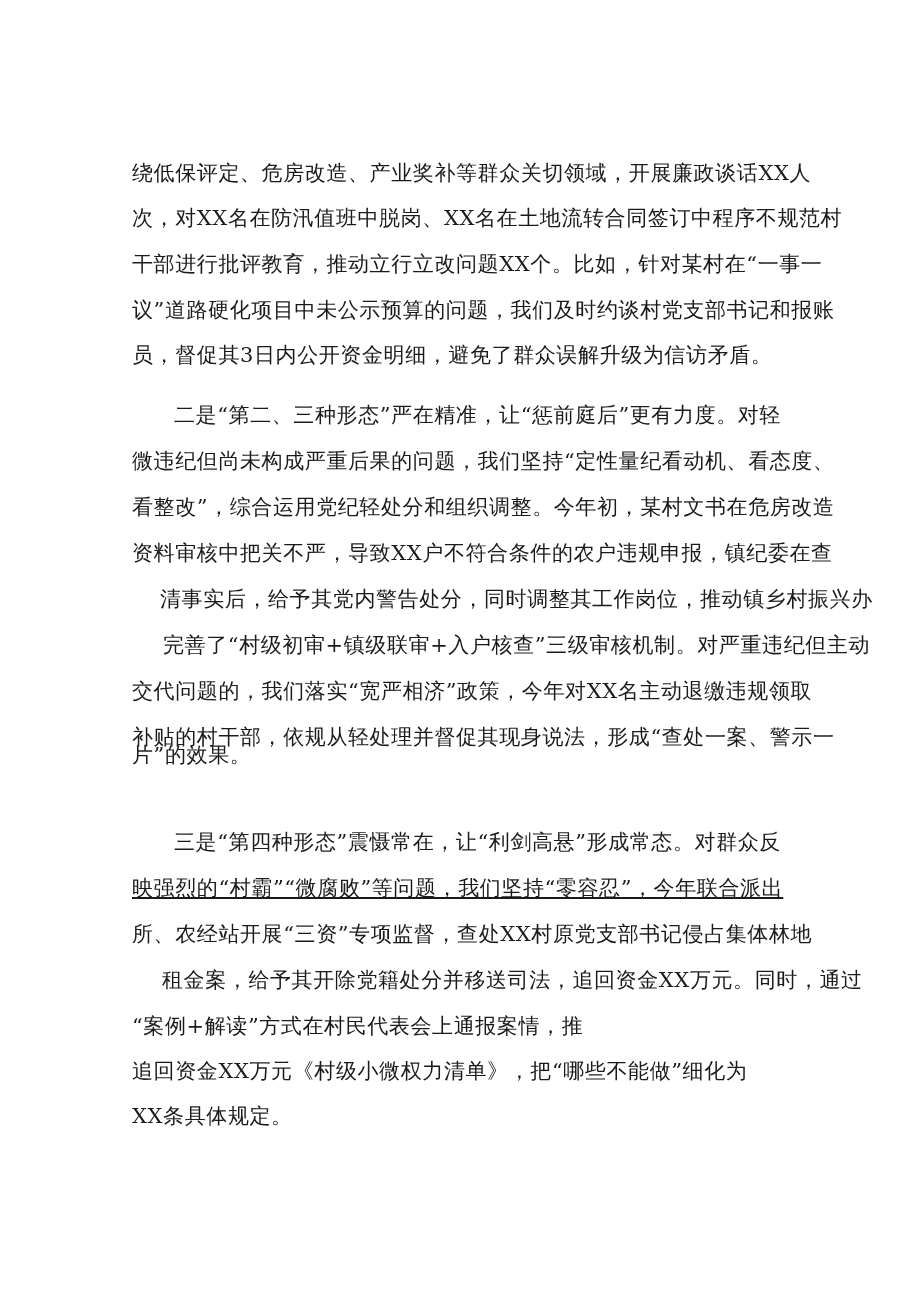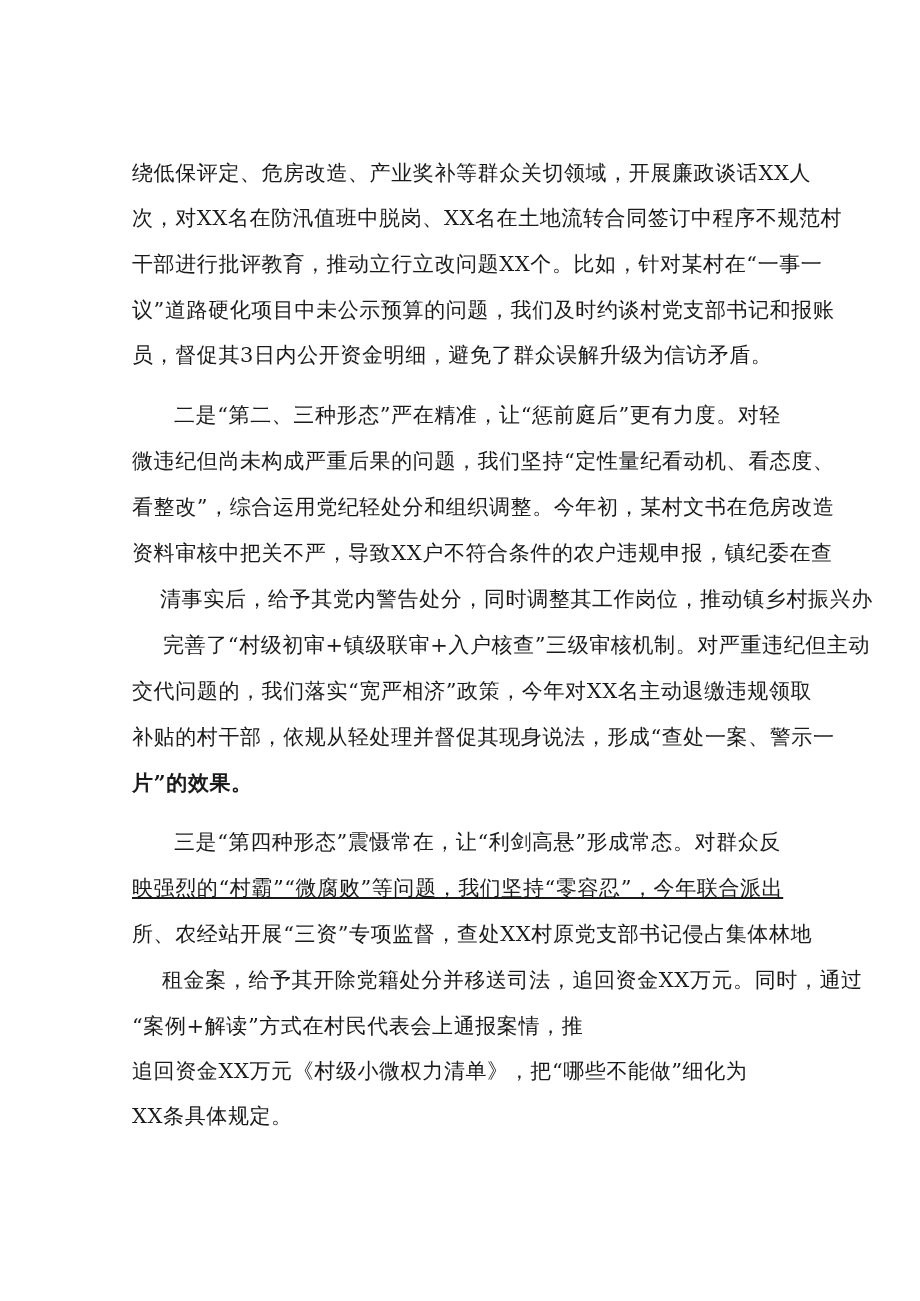--- a/index.html
+++ b/index.html
@@ -19,21 +19,21 @@
   <div class="line" style="top: 251px; left: 132px;">干部进行批评教育，推动立行立改问题XX个。比如，针对某村在“一事一</div>
   <div class="line" style="top: 342px; left: 132px;">员，督促其3日内公开资金明细，避免了群众误解升级为信访矛盾。</div>
   <div class="line" style="top: 402px; left: 174px;">二是“第二、三种形态”严在精准，让“惩前庭后”更有力度。对轻</div>
   <div class="line" style="top: 448px; left: 132px;">微违纪但尚未构成严重后果的问题，我们坚持“定性量纪看动机、看态度、</div>
   <div class="line" style="top: 494px; left: 132px;">看整改”，综合运用党纪轻处分和组织调整。今年初，某村文书在危房改造</div>
   <div class="line" style="top: 540px; left: 132px;">资料审核中把关不严，导致XX户不符合条件的农户违规申报，镇纪委在查</div>
   <div class="line" style="top: 586px; left: 132px; margin-left: 28px;">清事实后，给予其党内警告处分，同时调整其工作岗位，推动镇乡村振兴办</div>
   <div class="line" style="top: 632px; left: 132px; margin-left: 31px;">完善了“村级初审+镇级联审+入户核查”三级审核机制。对严重违纪但主动</div>
   <div class="line" style="top: 678px; left: 132px;">交代问题的，我们落实“宽严相济”政策，今年对XX名主动退缴违规领取</div>
   <div class="line" style="top: 724px; left: 132px;">补贴的村干部，依规从轻处理并督促其现身说法，形成“查处一案、警示一</div>
-  <div class="line" style="top: 770px; left: 132px; font-weight: bold;">片”的效果。</div>
+  <div class="line" style="top: 742px; left: 132px;">片”的效果。</div>
   <div class="line" style="top: 829px; left: 174px;">三是“第四种形态”震慑常在，让“利剑高悬”形成常态。对群众反</div>
   <div class="line" style="top: 875px; left: 132px; text-decoration: underline;">映强烈的“村霸”“微腐败”等问题，我们坚持“零容忍”，今年联合派出</div>
   <div class="line" style="top: 921px; left: 132px;">所、农经站开展“三资”专项监督，查处XX村原党支部书记侵占集体林地</div>
   <div class="line" style="top: 967px; left: 132px; margin-left: 30px;">租金案，给予其开除党籍处分并移送司法，追回资金XX万元。同时，通过</div>
   <div class="line" style="top: 1013px; left: 132px;">“案例+解读”方式在村民代表会上通报案情，推</div>
   <div class="line" style="top: 1058px; left: 132px;">追回资金XX万元《村级小微权力清单》，把“哪些不能做”细化为</div>
   <div class="line" style="top: 1103px; left: 132px;">XX条具体规定。</div>
 </div>
 
 </body></html>

